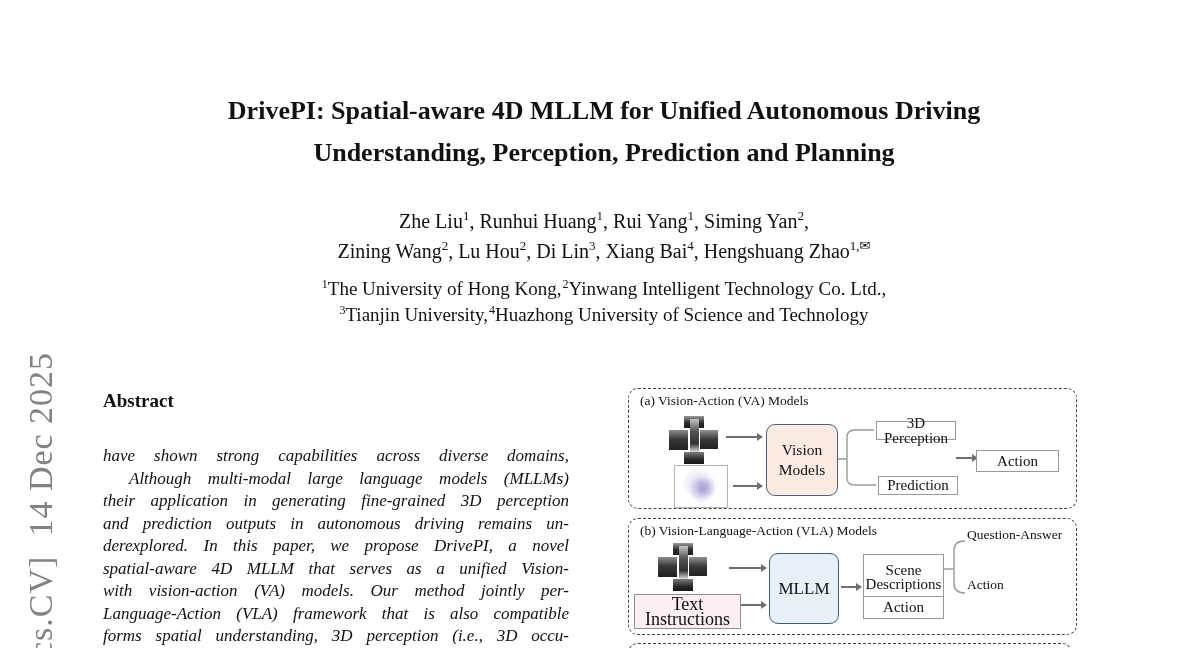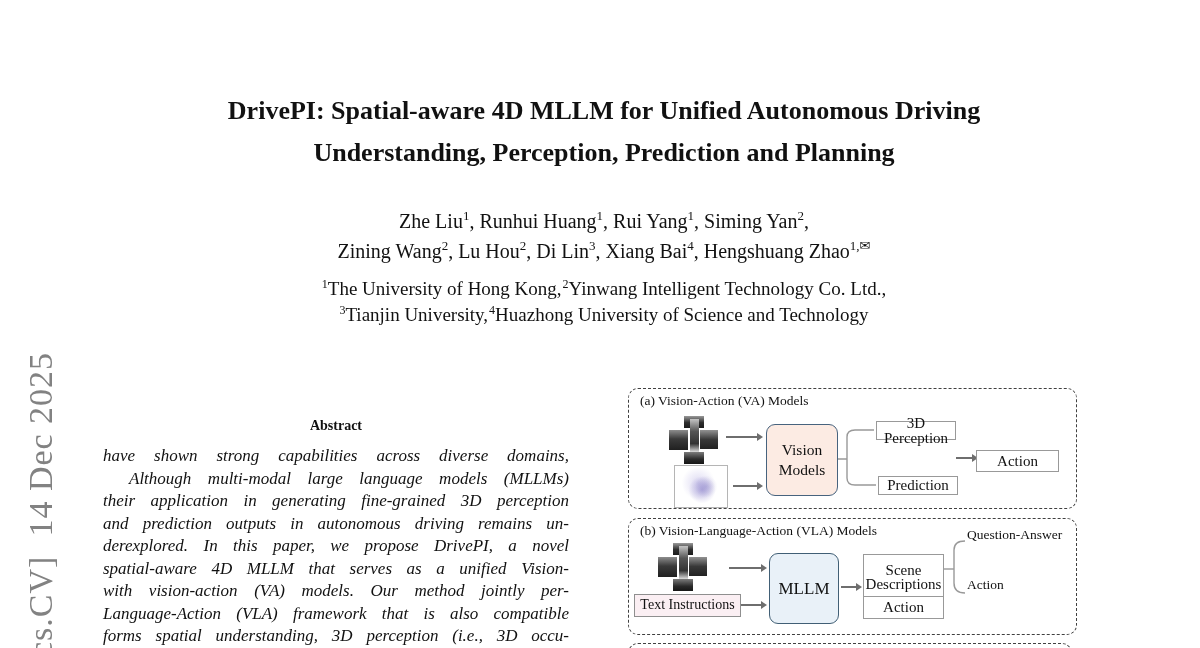--- a/index.html
+++ b/index.html
@@ -17,22 +17,22 @@
   .authors{position:absolute;left:0;top:206px;width:1208px;text-align:center;
            font-size:20px;line-height:30px;}
   .authors sup{font-size:13px;line-height:0;}
   .affils{position:absolute;left:0;top:276px;width:1208px;text-align:center;
           font-size:19px;line-height:26px;}
   .affils sup{font-size:12px;line-height:0;}
   .affseg{margin-right:1px;}
   .affseg:last-child{margin-right:0;}
 
   
-  .abs-head{position:absolute;left:103px;top:390px;width:466px;text-align:center;
-            font-size:14px;font-weight:bold;margin-top:28px;}
+  .abs-head{position:absolute;left:103px;top:390px;width:466px;
+            font-size:19px;font-weight:bold;}
   .abs-body{position:absolute;left:103px;top:445px;width:466px;
             font-size:17px;font-style:italic;line-height:22.5px;}
   .abs-line{text-align:justify;text-align-last:justify;white-space:nowrap;}
   .abs-line.first{text-indent:26px;}
 
   
   .panel{position:absolute;border:1.6px dashed var(--panel_border,#404040);
          border-radius:10px;box-sizing:border-box;font-size:13.5px;}
   .panel .plabel{position:absolute;left:11px;top:4px;white-space:nowrap;}
   .panel-a{left:628px;top:388px;width:449px;height:121px;}
@@ -46,22 +46,22 @@
             display:flex;align-items:center;justify-content:center;text-align:center;}
   .vm-box{left:137px;top:35px;width:72px;height:72px;background:var(--vision_models_fill,#fcebe3);
           border:1.8px solid var(--vision_models_border,#47637e);font-size:15.5px;line-height:20px;
           padding:0 10px;}
   .mllm-box{left:140px;top:34px;width:70px;height:71px;background:var(--mllm_fill,#e9f1f8);
             border:1.8px solid var(--mllm_border,#415f75);font-size:17px;}
 
   .sbox{position:absolute;background:#fff;border:1px solid var(--box_border,#999);
         box-sizing:border-box;display:flex;align-items:center;justify-content:center;
         text-align:center;font-size:15px;line-height:14.5px;}
-  .ti-box{left:5px;top:75px;width:107px;height:23px;background:var(--text_instructions_fill,#fbeff3);
-          border-color:#8f8f8f;font-size:14px;}
+  .ti-box{left:5px;top:75px;width:107px;height:35px;background:var(--text_instructions_fill,#fbeff3);
+          border-color:#8f8f8f;font-size:18px;}
 
   .outlabel{position:absolute;white-space:nowrap;font-size:13.5px;}
 
   
   .harrow{position:absolute;height:1.5px;background:var(--arrow,#6e6e6e);}
   .harrow::after{content:'';position:absolute;right:-6px;top:-3.2px;width:0;height:0;
                  border-left:6px solid var(--arrow,#6e6e6e);
                  border-top:4px solid transparent;border-bottom:4px solid transparent;}
 
   

